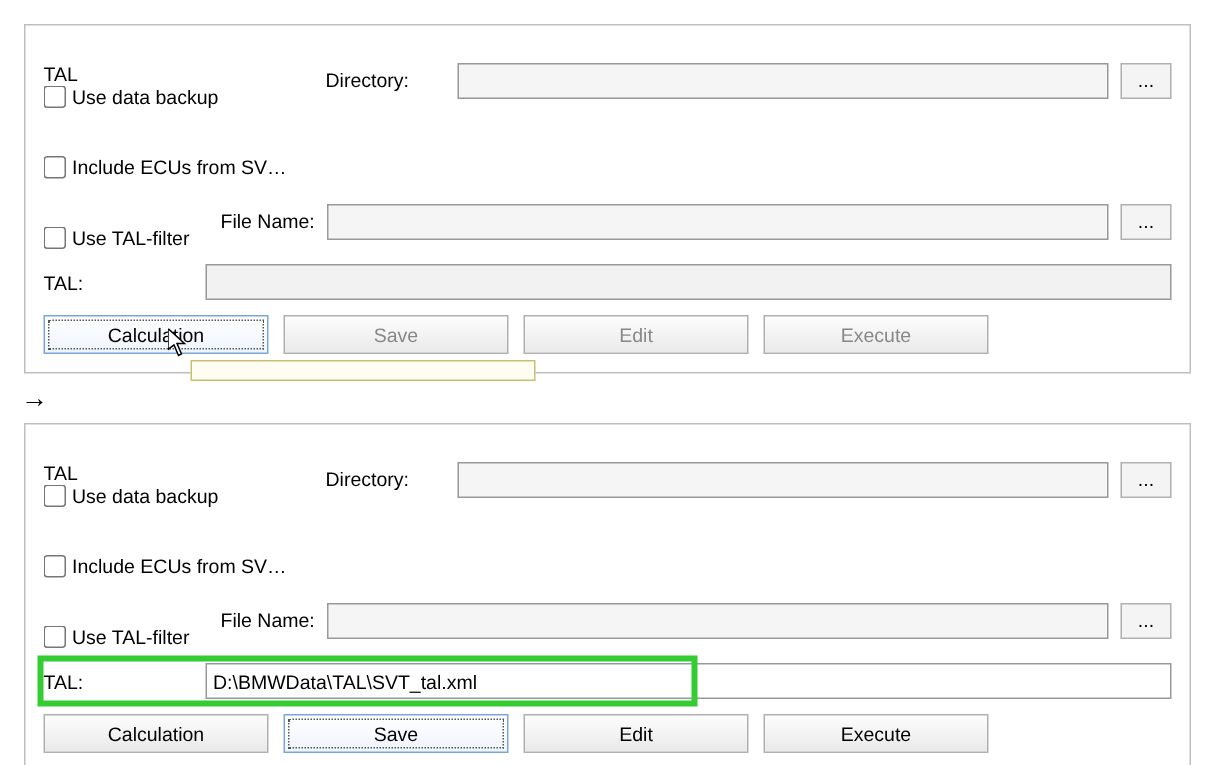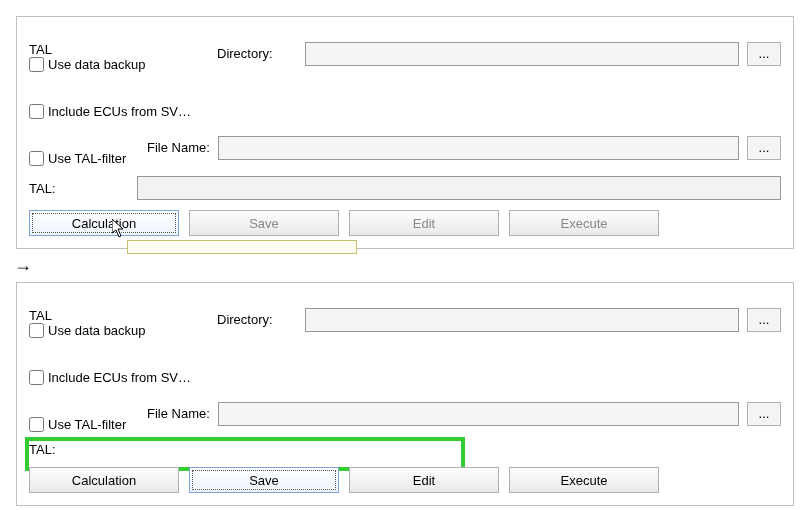--- a/index.html
+++ b/index.html
@@ -218,20 +218,21 @@
     </label>
     <span class="lbl">File Name:</span>
     <input class="textbox grow disabled" value="" style="">
     <div class="browse-btn">
       <span>...</span>
     </div>
   </div>
 
   <div class="row" style="position:relative;">
     <span class="lbl" style="width:100px;">TAL:</span>
+    <input class="textbox grow" value="D:\BMWData\TAL\SVT_tal.xml" style="">
     <div class="highlight-box" style="left:-4px; top:-5px; width:440px; height:34px;"></div>
   </div>
 
   <div class="btn-row">
     <button class="btn">
       <span>Calculation</span>
     </button>
     <button class="btn focused highlight-green">
       <span>Save</span>
     </button>

